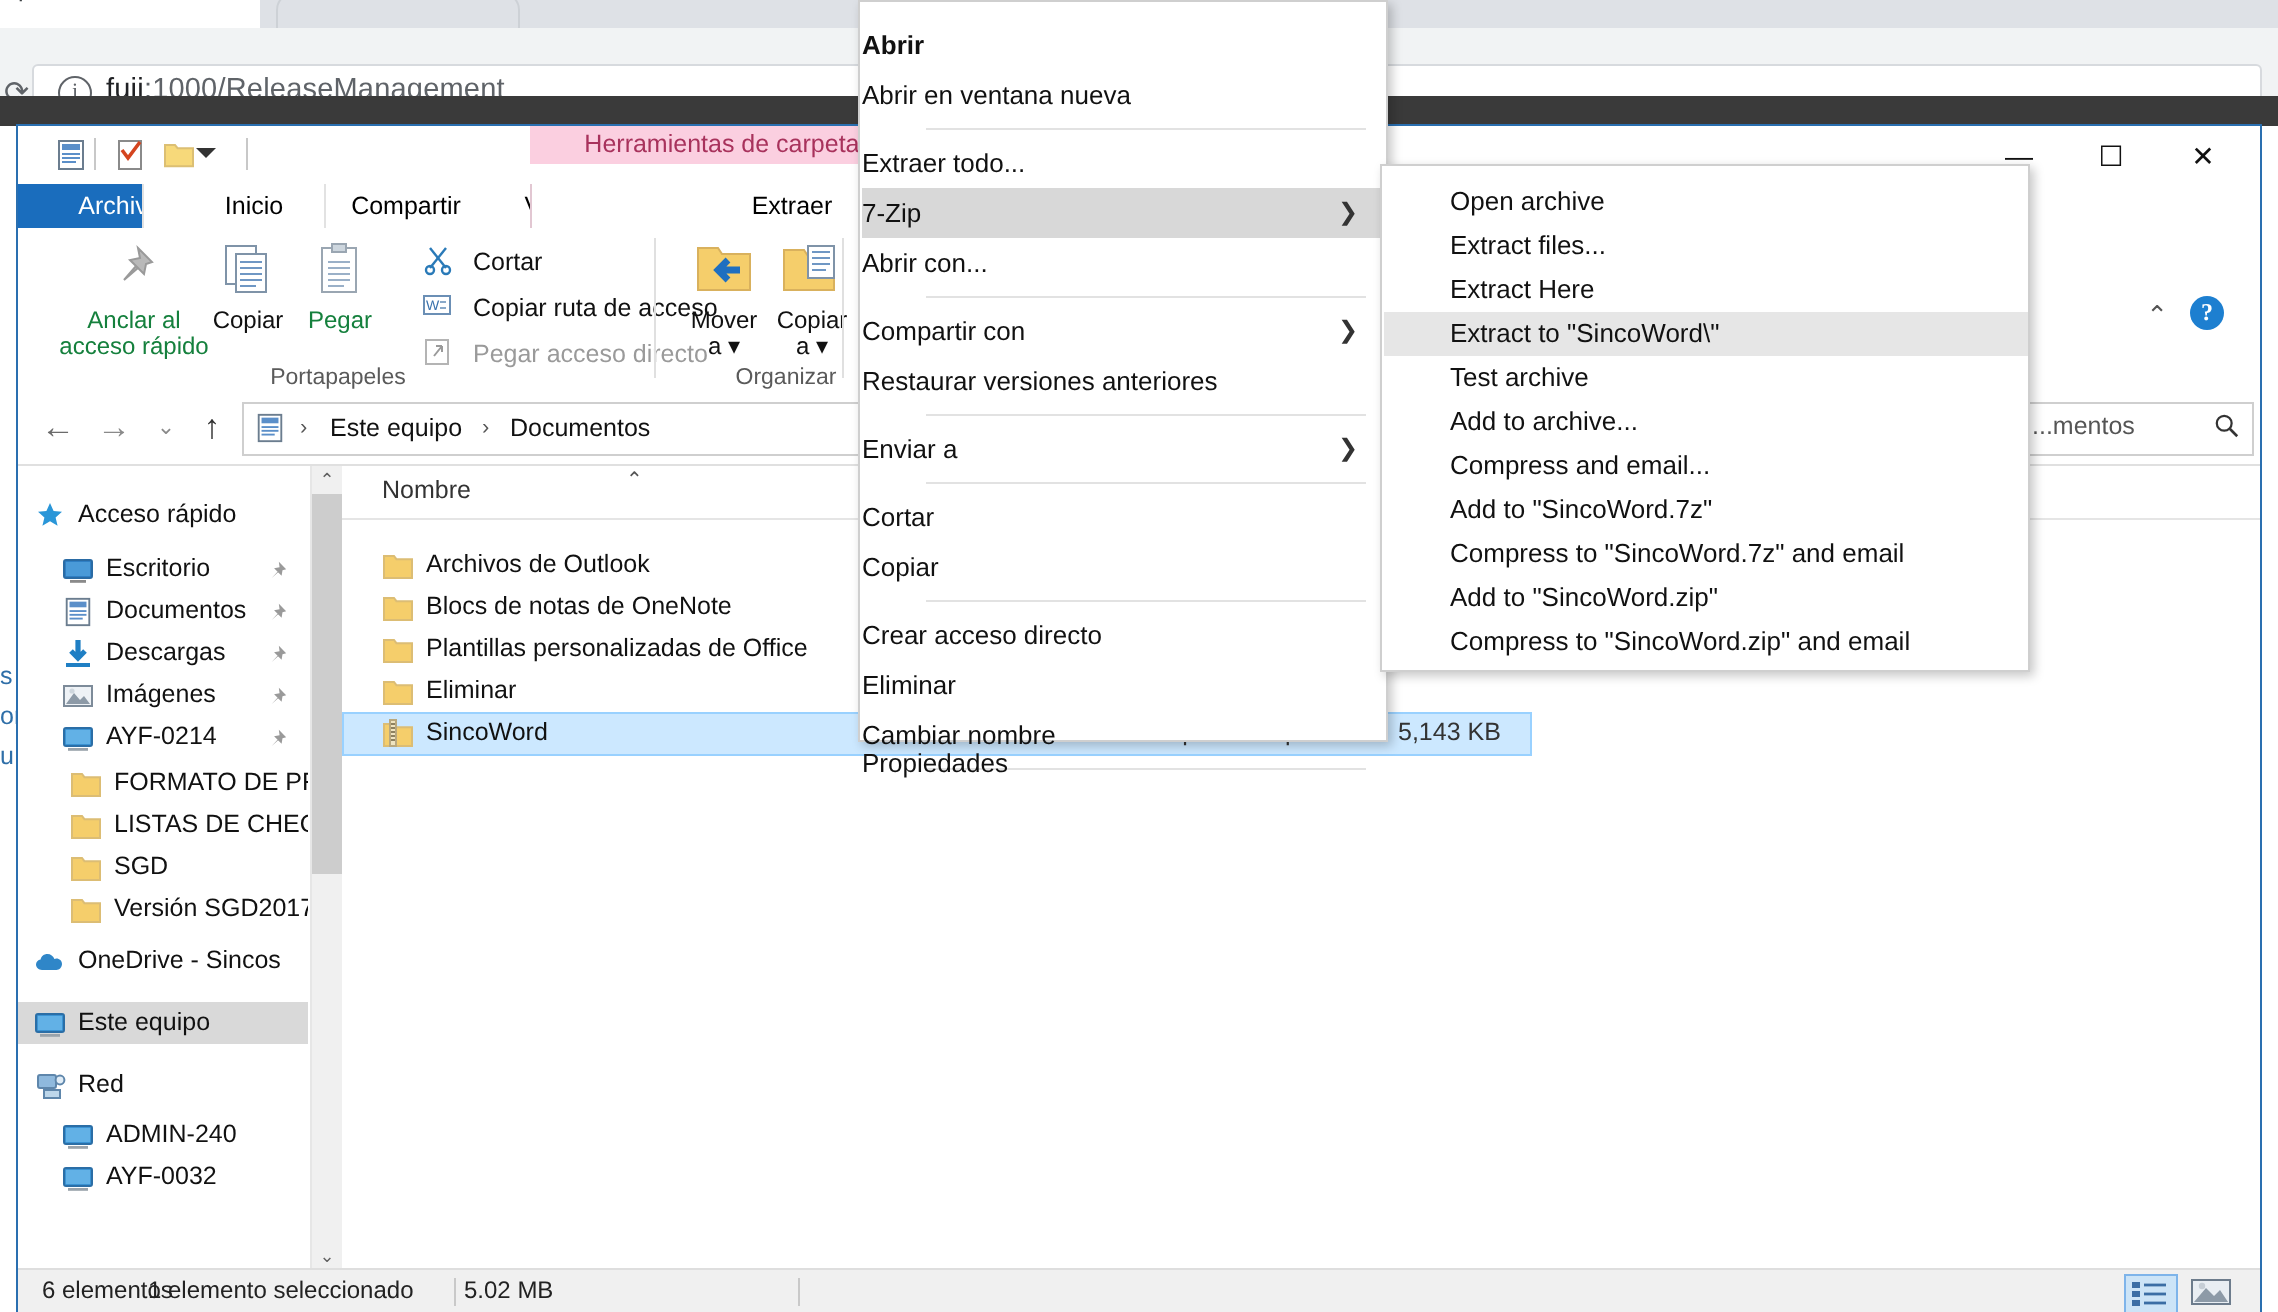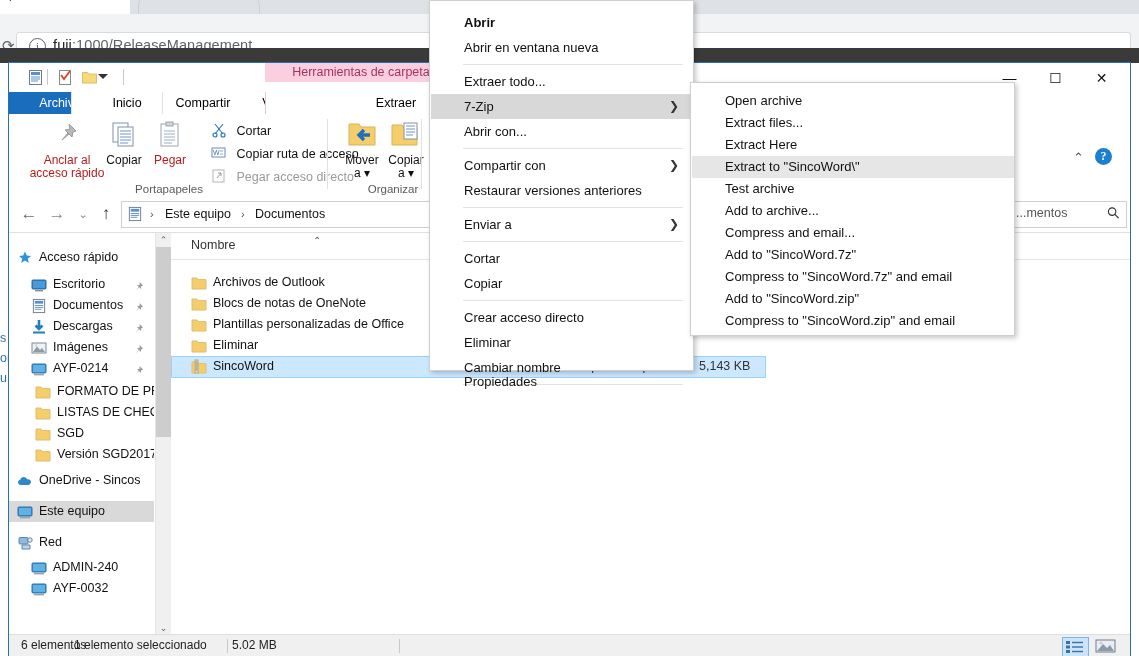--- a/index.html
+++ b/index.html
@@ -55,21 +55,21 @@
   #tab-vista{left:216px;width:62px;}
   #ctx-tab-box{position:absolute;left:256px;top:0;width:260px;height:22px;background:#fff;
       border-left:1px solid #e2c7d2;border-right:1px solid #e2c7d2;}
   #ctx-tab-label{position:absolute;left:0;top:0;width:260px;height:22px;line-height:22px;text-align:center;font-size:12.5px;color:#000;}
 
   
   #ribbon{position:absolute;left:0;top:51px;width:1121px;height:82px;background:#fff;border-bottom:1px solid #d6d6d6;}
   .rib-group-label{position:absolute;bottom:1px;font-size:11.5px;color:#5a5a5a;text-align:center;}
   .rib-sep{position:absolute;top:5px;width:1px;height:70px;background:#e0e0e0;}
   .rib-big{position:absolute;top:4px;text-align:center;font-size:12px;color:#111;line-height:13px;}
-  .rib-big.dim{color:#b91c1c;}
+  .rib-big.dim{color:#15803d;}
   .rib-small{position:absolute;font-size:12.5px;color:#111;}
   .rib-small.dim{color:#9a9a9a;}
   .help-caret{position:absolute;right:46px;top:36px;font-size:13px;color:#555;}
   #help-btn{position:absolute;right:18px;top:34px;width:17px;height:17px;border-radius:50%;background:#1d7fd0;
      color:#fff;font-size:12px;line-height:17px;text-align:center;font-weight:bold;font-family:"Liberation Serif",serif;}
 
   
   .winbtn{position:absolute;top:2px;width:45px;height:26px;text-align:center;font-size:14px;color:#111;line-height:26px;}
   #win-min{right:98px;}
   #win-max{right:52px;}
@@ -117,21 +117,21 @@
   .stat{position:absolute;top:3px;font-size:12px;color:#222;}
   #stat-sep{position:absolute;left:218px;top:4px;width:1px;height:14px;background:#c9c9c9;}
   #stat-sep2{position:absolute;left:390px;top:4px;width:1px;height:14px;background:#c9c9c9;}
   .viewbtn{position:absolute;top:2px;width:25px;height:18px;}
   #viewbtn-details{right:41px;background:#cce4f7;border:1px solid #7eb4ea;}
   #viewbtn-large{right:12px;}
 
   
   #ctxmenu{position:absolute;left:429px;top:0px;width:265px;height:371px;background:#fff;
      border:1px solid #cfcfcf;box-shadow:2px 2px 5px rgba(0,0,0,.22);box-sizing:border-box;}
-  .mi{position:absolute;left:1px;width:262px;height:25px;line-height:25px;font-size:13px;color:#111;padding-left:33px;
+  .mi{position:absolute;left:1px;width:262px;height:25px;line-height:25px;font-size:13px;color:#111;
      box-sizing:border-box;white-space:nowrap;}
   .mi.bold{font-weight:bold;}
   .mi.hl{background:#d8d8d8;}
   .msep{position:absolute;left:33px;width:220px;height:1px;background:#e2e2e2;}
   .marrow{position:absolute;right:14px;top:0;font-size:12px;color:#333;line-height:25px;}
 
   
   #submenu{position:absolute;left:690px;top:82px;width:325px;height:254px;background:#fff;
      border:1px solid #cfcfcf;box-shadow:2px 2px 5px rgba(0,0,0,.22);box-sizing:border-box;}
   .smi{position:absolute;left:1px;width:322px;height:22px;line-height:22px;font-size:13px;color:#111;padding-left:33px;

